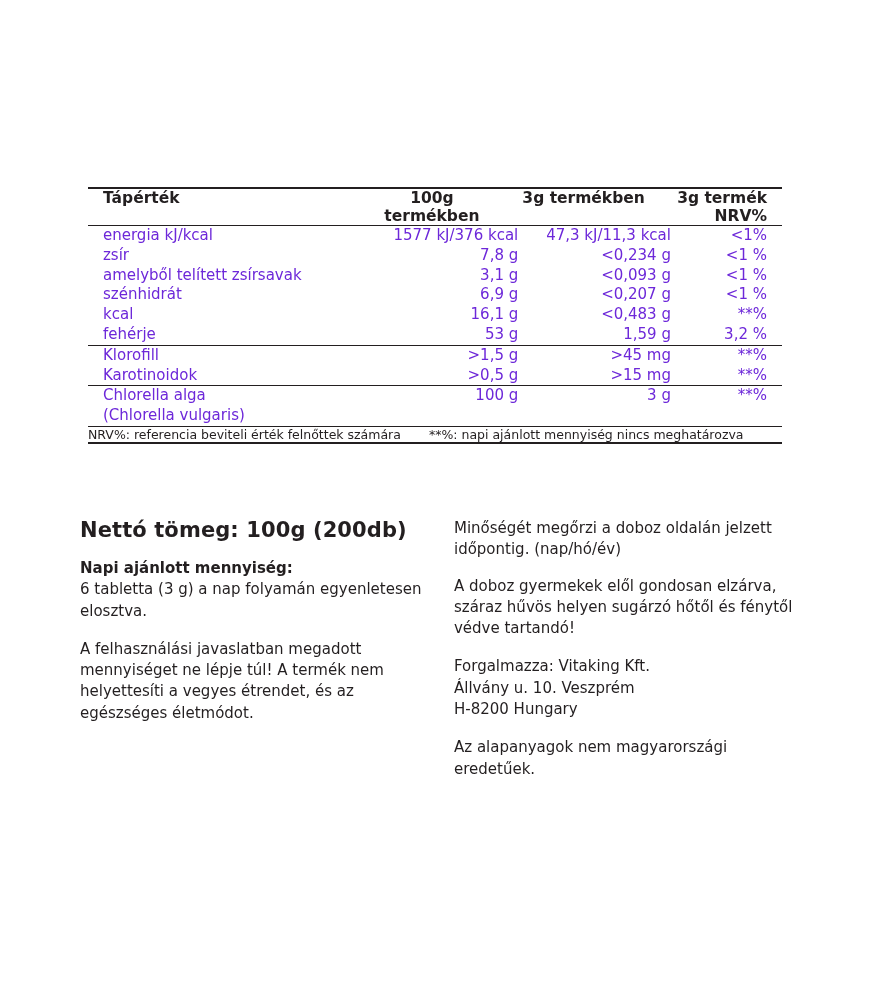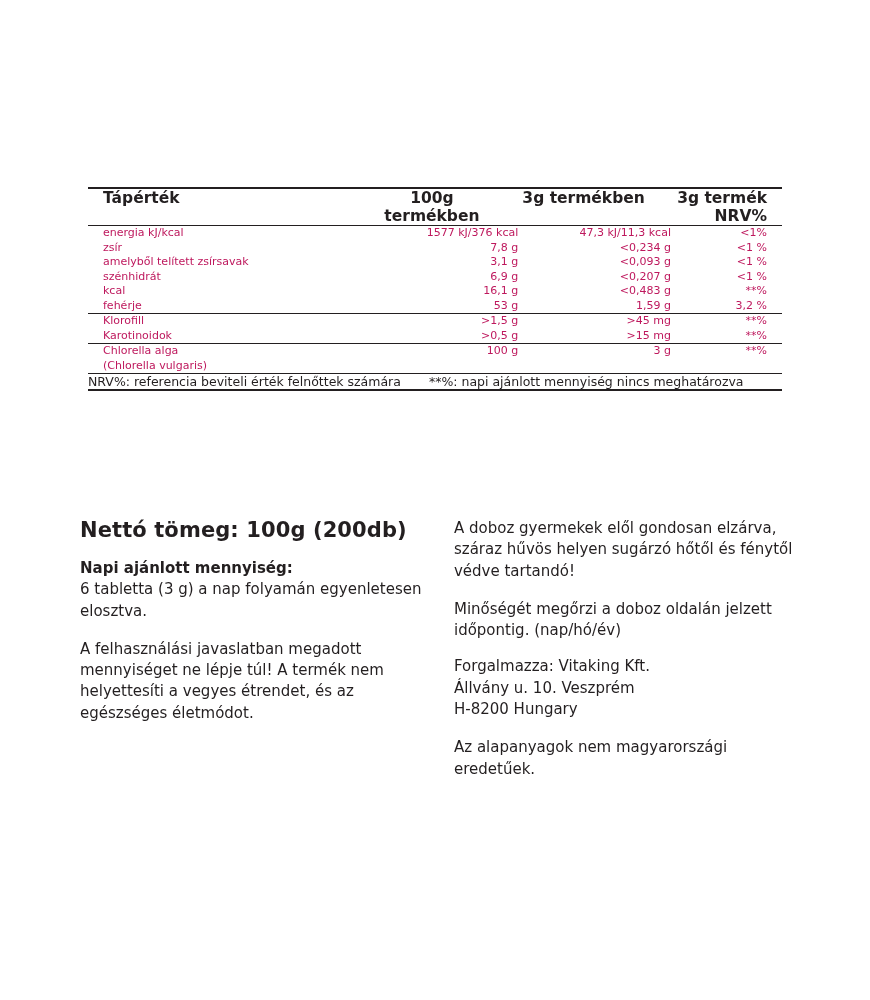--- a/index.html
+++ b/index.html
@@ -49,23 +49,23 @@
   .c-100g  { width: 22%; text-align: right; }
   .c-3g    { width: 22%; text-align: right; }
   .c-nrv   { width: 16%; text-align: right; padding-right: 15px !important; }
 
   .hdr-row .c-100g { text-align: center; padding-right: 20px !important;}
   .hdr-row .c-3g   { text-align: center; padding-right: 22px !important;}
   .hdr-row .c-nrv  { text-align: right; margin-left: 36px; }
 
   .grp td {
     padding: 2px 0;
-    font-size: 11px;
+    font-size: 15px;
     line-height: 1.32;
-    color: #be185d;
+    color: #6d28d9;
   }
   .grp td.c-name { padding-left: 15px; }
   .grp td.c-nrv  { padding-right: 15px; }
   .grp-first td { padding-top: 10px; }
   .grp-last  td { padding-bottom: 10px; }
   .sep td {
     border-top: 1px solid #231f20;
     height: 0;
     padding: 0;
     font-size: 0;
@@ -216,22 +216,22 @@
 
       <p class="body">
         <span class="lbl blk">Napi ajánlott mennyiség:</span>
         <span>6 tabletta (3 g) a nap folyamán egyenletesen elosztva.</span>
       </p>
 
       <p class="body">A felhasználási javaslatban megadott mennyiséget ne lépje túl! A termék nem helyettesíti a vegyes étrendet, és az egészséges életmódot.</p>
     </div>
 
     <div class="col-right">
+      <p class="body tight">Minőségét megőrzi a doboz oldalán jelzett időpontig. (nap/hó/év)</p>
       <p class="body">A doboz gyermekek elől gondosan elzárva, száraz hűvös helyen sugárzó hőtől és fénytől védve tartandó!</p>
-      <p class="body tight">Minőségét megőrzi a doboz oldalán jelzett időpontig. (nap/hó/év)</p>
       <p class="body">
         <span class="blk">Forgalmazza: Vitaking Kft.</span>
         <span class="blk">Állvány u. 10.  Veszprém</span>
         <span class="blk">H-8200 Hungary</span>
       </p>
       <p class="body">Az alapanyagok nem magyarországi eredetűek.</p>
     </div>
 
   </div>
 

